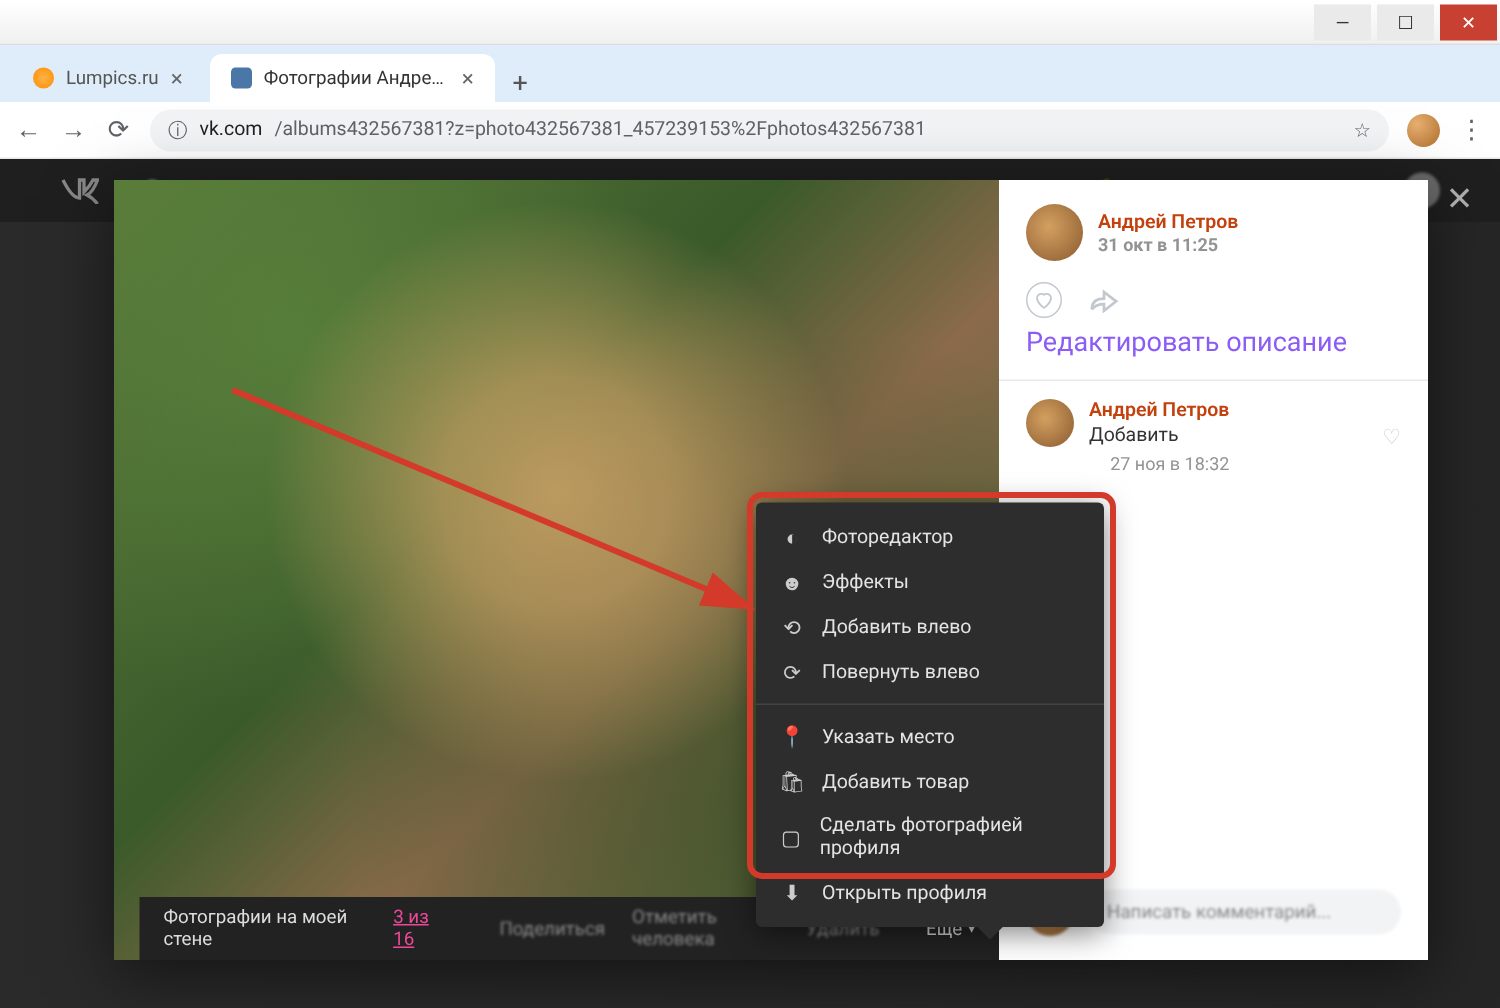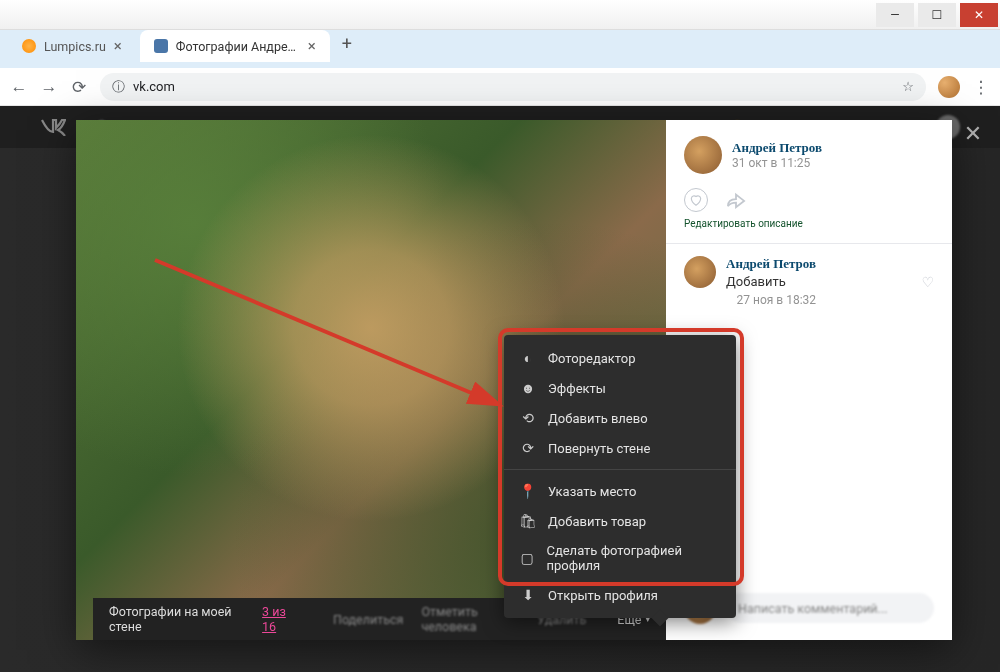--- a/index.html
+++ b/index.html
@@ -5,21 +5,21 @@
 * { margin: 0; padding: 0; box-sizing: border-box; font-family: -apple-system, BlinkMacSystemFont, "Segoe UI", Roboto, Arial, sans-serif; }
 body { width: 1000px; height: 672px; background: #fff; overflow: hidden; position: relative; }
 
 
 .win-title { height: 30px; background: linear-gradient(#fff,#f0f0f0); display: flex; align-items: center; justify-content: flex-end; border-bottom: 1px solid #ddd; }
 .win-btn { width: 38px; height: 24px; display:flex; align-items:center; justify-content:center; font-size: 12px; color:#333; margin:2px; }
 .win-btn.close { background:#c84031; color:#fff; }
 .win-btn.min, .win-btn.max { background:#eaeaea; }
 
 
-.tabstrip { height: 38px; background: #deedf9; display:flex; align-items:flex-start; padding: 0 8px; }
+.tabstrip { height: 38px; background: #deedf9; display:flex; align-items:flex-end; padding: 0 8px; }
 .tab { display:flex; align-items:center; gap:8px; height: 32px; padding: 0 14px; background: #fff; border-radius: 8px 8px 0 0; margin-right:4px; font-size:12.5px; color:#333; max-width:190px; }
 .tab.inactive { background: transparent; color:#555; }
 .tab .favicon { width:14px; height:14px; border-radius:50%; display:inline-block; }
 .tab .fv-orange { background: radial-gradient(circle,#ffb347,#ff8c00); }
 .tab .fv-vk { background:#4a76a8; border-radius:3px; }
 .tab .tx { white-space:nowrap; overflow:hidden; text-overflow:ellipsis; flex:1; }
 .tab .tc { font-size:15px; color:#666; }
 .newtab { width:26px; height:26px; display:flex;align-items:center;justify-content:center; color:#555; font-size:18px; }
 
 
@@ -56,26 +56,26 @@
 .photo-footer .fact { color:#888; filter: blur(1.2px); }
 .photo-footer .more { color:#ccc; display:flex; align-items:center; gap:4px;margin-left:13px; }
 .photo-footer .more .car { font-size:9px; }
 
 
 .side { width:286px; background:#fff; display:flex; flex-direction:column; padding:16px 18px; font-size:13px; color:#555; position:relative; }
 .close-view { position:absolute; top:-2px; right:-36px; width:30px; height:30px; color:#aaa; font-size:22px; display:flex; align-items:center; justify-content:center; }
 .author { display:flex; gap:10px; align-items:center; }
 .avatar { width:38px; height:38px; border-radius:50%; background: radial-gradient(circle at 40% 40%, #d4a060, #8a5a30); }
 .avatar.sm { width:32px; height:32px; }
-.author-name { color:#0c4a6e; font-weight:600; font-size:13px;font-family:Liberation Serif, serif; }
-.author-date { font-size:12px; color:#939393; }
+.author-name { color:#c2410c; font-weight:600; font-size:13px; }
+.author-date { font-size:12px; color:#939393;font-weight:bold; }
 .actions { display:flex; gap:16px; margin:14px 0 6px; color:#b4b8be; }
 .act-ic { width:24px; height:24px; border:1.8px solid #c3c8cf; border-radius:12px; display:flex; align-items:center; justify-content:center; font-size:13px; }
 .act-ic.share { border:none; font-size:20px; }
-.edit-desc { font-size:10px; color:#14532d; margin-bottom:14px; }
+.edit-desc { font-size:18px; color:#8b5cf6; margin-bottom:14px; }
 .divider { border-top:1px solid #e7e8ec; margin: 0 -18px 12px; }
 .comment { display:flex; gap:10px; }
 .comment .ctext { font-size:13px; color:#333; margin-top:2px; }
 .comment .cdate { font-size:12px; color:#939393; margin-top:4px;text-align:right; }
 .comment .heart { margin-left:auto; color:#c9ccd3; align-self:center; font-size:14px; }
 .comment-input { margin-top:auto; display:flex; gap:10px; align-items:center; filter: blur(1.2px); }
 .comment-input .cin { flex:1; height:30px; background:#f2f3f5; border-radius:15px; color:#888; font-size:12.5px; display:flex; align-items:center; padding:0 12px; }
 
 
 .dropdown { position:absolute; left:504px; top:335px; width:232px; background:#2d2d2d; border-radius:4px; padding:8px 0; box-shadow:0 4px 20px rgba(0,0,0,0.5); z-index:20; }
@@ -113,20 +113,21 @@
   <div class="newtab">+</div>
 </div>
 
 <div class="urlbar">
   <div class="nav-icon">←</div>
   <div class="nav-icon">→</div>
   <div class="nav-icon">⟳</div>
   <div class="url-field">
     <span>ⓘ</span>
     <span class="host">vk.com</span>
+      <span>/albums432567381?z=photo432567381_457239153%2Fphotos432567381</span>
     <span style="margin-left:auto">☆</span>
   </div>
   <div class="profile-ic"></div>
   <div class="nav-icon">⋮</div>
 </div>
 
 <div class="vkbar">
   <svg class="vklogo" viewBox="0 0 26 18">
       <path d="M2 2 Q8 14 13 14 Q13 8 13 2 L16 2 Q16 10 16 10 Q20 6 22 2 L25 2 Q22 10 18 12 Q22 14 25 18" fill="none" stroke="#888" stroke-width="2.2"></path>
     </svg>
@@ -208,21 +209,21 @@
   <div class="ditem">
     <span class="dicon">☻</span>
     <span>Эффекты</span>
   </div>
   <div class="ditem">
     <span class="dicon">⟲</span>
     <span>Добавить влево</span>
   </div>
   <div class="ditem">
     <span class="dicon">⟳</span>
-    <span>Повернуть стене</span>
+    <span>Повернуть влево</span>
   </div>
   <div class="dsep"></div>
   <div class="ditem">
     <span class="dicon">📍</span>
     <span>Указать место</span>
   </div>
   <div class="ditem">
     <span class="dicon">🛍</span>
     <span>Добавить товар</span>
   </div>

